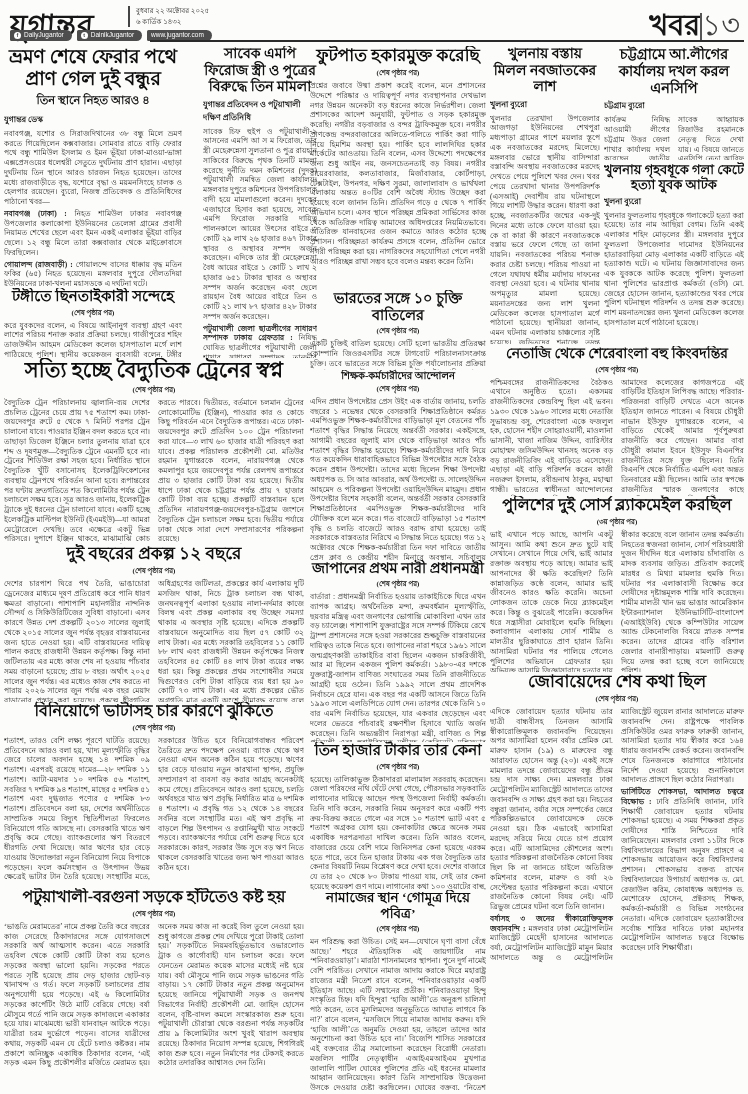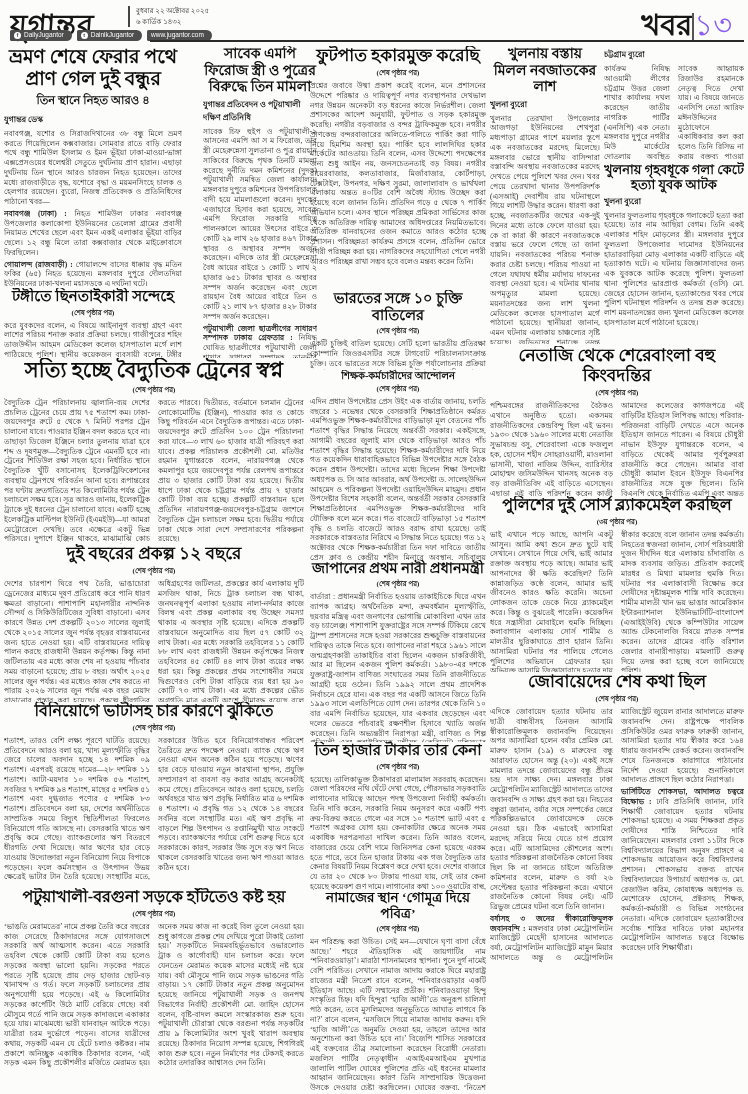--- a/index.html
+++ b/index.html
@@ -15,24 +15,24 @@
   .dateblock{position:absolute;left:128px;top:6px;border-left:2px solid #444;
         padding-left:6px;font-size:7px;line-height:1.5;color:#222;}
   .badges{position:absolute;left:10px;top:30px;display:flex;gap:5px;}
   .badge{background:#4d4d4d;color:#fff;font-size:6.5px;line-height:1;
         padding:2px 8px 2px 4px;border-radius:2px 7px 7px 2px;
         display:flex;align-items:center;gap:3px;
         font-family:"Liberation Sans","DejaVu Sans",sans-serif;}
   .badge .bico{display:inline-block;width:7px;height:7px;border-radius:50%;
         background:#fff;color:#4d4d4d;font-size:5.5px;font-weight:bold;
         text-align:center;line-height:7px;}
-  .section-head{position:absolute;right:16px;top:2px;display:flex;align-items:center;}
+  .section-head{position:absolute;right:8px;top:2px;display:flex;align-items:center;}
   .section-name{font-size:29px;font-weight:900;}
   .section-sep{width:2px;height:28px;background:#555;}
-  .page-num{font-size:29px;font-weight:400;color:#8b5cf6;}
+  .page-num{font-size:29px;font-weight:400;color:#404040;}
   .head-rule{position:absolute;left:150px;right:4px;top:40px;height:2px;background:#2a2a2a;}
   
   .art{position:absolute;overflow:hidden;}
   .hl{font-weight:bold;text-align:center;line-height:1.18;margin:0 0 1px;color:#0d0d0d;}
   .cont{font-size:7px;font-weight:bold;text-align:center;margin:1px 0 2px;}
   .byline{font-size:8px;font-weight:bold;margin:2px 0 3px;}
   .subhead{font-size:11.5px;font-weight:bold;text-align:center;margin:1px 0 2px;}
   .body{font-size:7.5px;line-height:1.3;text-align:justify;color:#1c1c1c;}
   .body p{margin:0 0 2px;}
   .cols2{column-count:2;column-gap:8px;}
@@ -158,32 +158,33 @@
   </div>
 </div>
 
 <div class="art" style="left:490px;top:46px;width:110px;height:298px;">
   <h2 class="hl" style="font-size:14px;">খুলনায় বস্তায় মিলল নবজাতকের লাশ</h2>
   <div class="byline">খুলনা ব্যুরো</div>
   <div class="body">খুলনার তেরখাদা উপজেলার আজগড়া ইউনিয়নের শেখপুরা মধ্যপাড়া গ্রামের পাশে ময়লার স্তূপে এক নবজাতকের মরদেহ মিলেছে। মঙ্গলবার ভোরে স্থানীয় বাসিন্দারা বস্তাবন্দি অবস্থায় নবজাতকের মরদেহ দেখতে পেয়ে পুলিশে খবর দেন। খবর পেয়ে তেরখাদা থানার উপপরিদর্শক (এসআই) দেবাশীষ রায় ঘটনাস্থলে গিয়ে লাশটি উদ্ধার করেন। ধারণা করা হচ্ছে, নবজাতকটির জন্মের এক-দুই দিনের মধ্যে তাকে ফেলে যাওয়া হয়। কে বা কারা কী কারণে নবজাতককে বস্তায় ভরে ফেলে গেছে তা জানা যায়নি। নবজাতকের পরিচয় শনাক্ত করার চেষ্টা চলছে। পরিচয় পাওয়া না গেলে যথাযথ ধর্মীয় মর্যাদায় দাফনের ব্যবস্থা নেওয়া হবে। এ ঘটনায় থানায় অপমৃত্যুর মামলা হয়েছে। ময়নাতদন্তের জন্য লাশ খুলনা মেডিকেল কলেজ হাসপাতাল মর্গে পাঠানো হয়েছে। স্থানীয়রা জানান, এমন ঘটনায় এলাকায় চাঞ্চল্যের সৃষ্টি হয়েছে। জড়িতদের শনাক্তে তদন্ত চলছে বলে জানিয়েছে পুলিশ।</div>
 </div>
 
 <div class="art" style="left:604px;top:46px;width:140px;height:114px;">
+  <h2 class="hl" style="font-size:14.5px;">চট্টগ্রামে আ.লীগের কার্যালয় দখল করল এনসিপি</h2>
   <div class="byline">চট্টগ্রাম ব্যুরো</div>
   <div class="body cols2">কার্যক্রম নিষিদ্ধ আওয়ামী লীগের চট্টগ্রাম উত্তর জেলা শাখার কার্যালয় দখল করেছেন জাতীয় নাগরিক পার্টির (এনসিপি) এক নেতা। মঙ্গলবার দুপুরে নগরীর মিউ মার্কেটের দোতলায় অবস্থিত কার্যালয়টি দখল করেন তিনি। দখলের একটি ভিডিও ফেসবুকে ছড়িয়ে পড়েছে। এতে এনসিপির চট্টগ্রাম নগর কমিটির যুগ্ম সদস্যসচিব ও বৈষম্যবিরোধী ছাত্র আন্দোলনের নগরীর সাবেক আহ্বায়ক রিজাউর রহমানকে নেতৃত্ব দিতে দেখা যায়। এ বিষয়ে জানতে এনসিপি নেতা আরিফ মঈনউদ্দিনের মুঠোফোনে একাধিকবার কল করা হলেও তিনি রিসিভ না করায় বক্তব্য পাওয়া যায়নি। ক্ষেত্রমোহলি থানার ওসি মাসুদ করিম যুগান্তরকে বলেন, ‘বিষয়টি শুনেছি। তবে এ বিষয়ে কেউ জানায়নি। তদন্ত পরবর্তী আইনগত ব্যবস্থা নেওয়া হবে।’</div>
 </div>
 
 <div class="art" style="left:604px;top:162px;width:140px;height:182px;">
   <h2 class="hl" style="font-size:13px;">খুলনায় গৃহবধূকে গলা কেটে হত্যা যুবক আটক</h2>
   <div class="byline">খুলনা ব্যুরো</div>
   <div class="body">খুলনার ফুলতলায় গৃহবধূকে গলাকেটে হত্যা করা হয়েছে। তার নাম আছিয়া বেগম। তিনি একই এলাকার শহিদ মোড়লের স্ত্রী। মঙ্গলবার দুপুরে ফুলতলা উপজেলার দামোদর ইউনিয়নের হাতারবাড়িয়া মোড় এলাকার একটি বাড়িতে এই হত্যাকাণ্ড ঘটে। এ ঘটনায় জিজ্ঞাসাবাদের জন্য এক যুবককে আটক করেছে পুলিশ। ফুলতলা থানা পুলিশের ভারপ্রাপ্ত কর্মকর্তা (ওসি) মো. জেহের হোসেন জানান, হত্যাকাণ্ডের খবর পেয়ে পুলিশ ঘটনাস্থল পরিদর্শন ও তদন্ত শুরু করেছে। লাশ ময়নাতদন্তের জন্য খুলনা মেডিকেল কলেজ হাসপাতাল মর্গে পাঠানো হয়েছে।</div>
 </div>
 
 <div class="art" style="left:490px;top:346px;width:254px;height:150px;">
-  <h2 class="hl" style="font-size:17px;">নেতাজি থেকে শেরেবাংলা বহু কিংবদন্তির</h2>
+  <h2 class="hl" style="font-size:14px;">নেতাজি থেকে শেরেবাংলা বহু কিংবদন্তির</h2>
   <div class="cont">(শেষ পৃষ্ঠার পর)</div>
   <div class="body cols2">পশ্চিমবঙ্গের রাজনীতিকদের বৈঠকও এখানে অনুষ্ঠিত হতো। একসময় রাজনীতিকদের কেন্দ্রবিন্দু ছিল এই ভবন। ১৯৩০ থেকে ১৯৬০ সালের মধ্যে নেতাজি সুভাষচন্দ্র বসু, শেরেবাংলা একে ফজলুল হক, হোসেন শহীদ সোহরাওয়ার্দী, মাওলানা ভাসানী, খাজা নাজিম উদ্দিন, ব্যারিস্টার মোহাম্মদ জসিমউদ্দিন খানসহ অনেক বড় বড় রাজনীতিবিদ এই বাড়িতে এসেছেন। এছাড়া এই বাড়ি পরিদর্শন করেন কাজী নজরুল ইসলাম, রবীন্দ্রনাথ ঠাকুর, মহাত্মা গান্ধী। ভারতের স্বাধীনতা আন্দোলনের নেতাকর্মী এবং তৎকালীন প্রায় সব কংগ্রেস প্রেসিডেন্ট ও প্রধানমন্ত্রী এ বাড়িতে এসেছিলেন। ফরিদপুর সরকারি রাজেন্দ্র কলেজের ভারপ্রাপ্ত অধ্যক্ষ বলেন, আমাদের কলেজের কাগজপত্রে এই বাড়িটির ইতিহাস লিপিবদ্ধ আছে। পরিবার-পরিজনরা বাড়িটি দেখতে এসে অনেক ইতিহাস জানতে পারেন। এ বিষয়ে চৌধুরী নাভান ইউসুফ যুগান্তরকে বলেন, এ বাড়িতে থেকেই আমার পূর্বপুরুষরা রাজনীতি করে গেছেন। আমার বাবা চৌধুরী কামাল ইবনে ইউসুফ বিএনপির রাজনীতির সঙ্গে যুক্ত ছিলেন। তিনি বিএনপি থেকে নির্বাচিত এমপি এবং অন্তত তিনবারের মন্ত্রী ছিলেন। আমি তার স্বপক্ষে রাজনীতির স্মারক জনগণের কাছে রেখেছি। আমি আগামী জাতীয় সংসদ নির্বাচনে ফরিদপুর সদর আসনে বিএনপির মনোনয়নপ্রত্যাশী।</div>
 </div>
 
 <div class="art" style="left:490px;top:496px;width:254px;height:176px;">
   <h2 class="hl" style="font-size:16px;">পুলিশের দুই সোর্স ব্ল্যাকমেইল করছিল</h2>
   <div class="cont">(৩য় পৃষ্ঠার পর)</div>
   <div class="body cols2">ভাই এখানে পড়ে আছে, আপনি একটু আসুন। আমি কথা শুনে দ্রুত ছুটে যাই সেখানে। সেখানে গিয়ে দেখি, ভাই আমার রক্তাক্ত অবস্থায় পড়ে আছে। আমার ভাই আপনাদের কী ক্ষতি করেছিল? তিনি কান্নাজড়িত কণ্ঠে বলেন, আমার ভাই জীবনেও কারও ক্ষতি করেনি। অচেনা লোকজন তাকে ডেকে নিয়ে ব্ল্যাকমেইল করে। কিন্তু ও বুঝতেই পারেনি। কয়েকদিন ধরে সন্ত্রাসীরা মোবাইলে হুমকি দিচ্ছিল। কলাবাগান এলাকায় সোর্স শামীম ও মালতীর ছুরিকাঘাতে প্রাণ হারান তিনি। আসামিরা ঘটনার পর পালিয়ে গেলেও পুলিশের অভিযানে গ্রেফতার হয়। অভিযুক্ত আসামি জিজ্ঞাসাবাদে হত্যার দায় স্বীকার করেছে বলে জানান তদন্ত কর্মকর্তা। নিহতের স্বজনরা জানান, সোর্স পরিচয়ধারী দুজন দীর্ঘদিন ধরে এলাকায় চাঁদাবাজি ও মাদক ব্যবসায় জড়িত। প্রতিবাদ করলেই মারধর ও মিথ্যা মামলার হুমকি দিত। ঘটনার পর এলাকাবাসী বিক্ষোভ করে দোষীদের দৃষ্টান্তমূলক শাস্তি দাবি করেছেন। শামীম মালতী খান ভয় ভাঙার আমেরিকান ইন্টারন্যাশনাল ইউনিভার্সিটি-বাংলাদেশ (এআইইউবি) থেকে কম্পিউটার সায়েন্স অ্যান্ড টেকনোলজি বিষয়ে স্নাতক সম্পন্ন করেন। তাদের গ্রামের বাড়ি বরিশাল জেলার বানারীপাড়ায়। মামলাটি গুরুত্ব দিয়ে তদন্ত করা হচ্ছে বলে জানিয়েছে পুলিশ।</div>
 </div>
 

